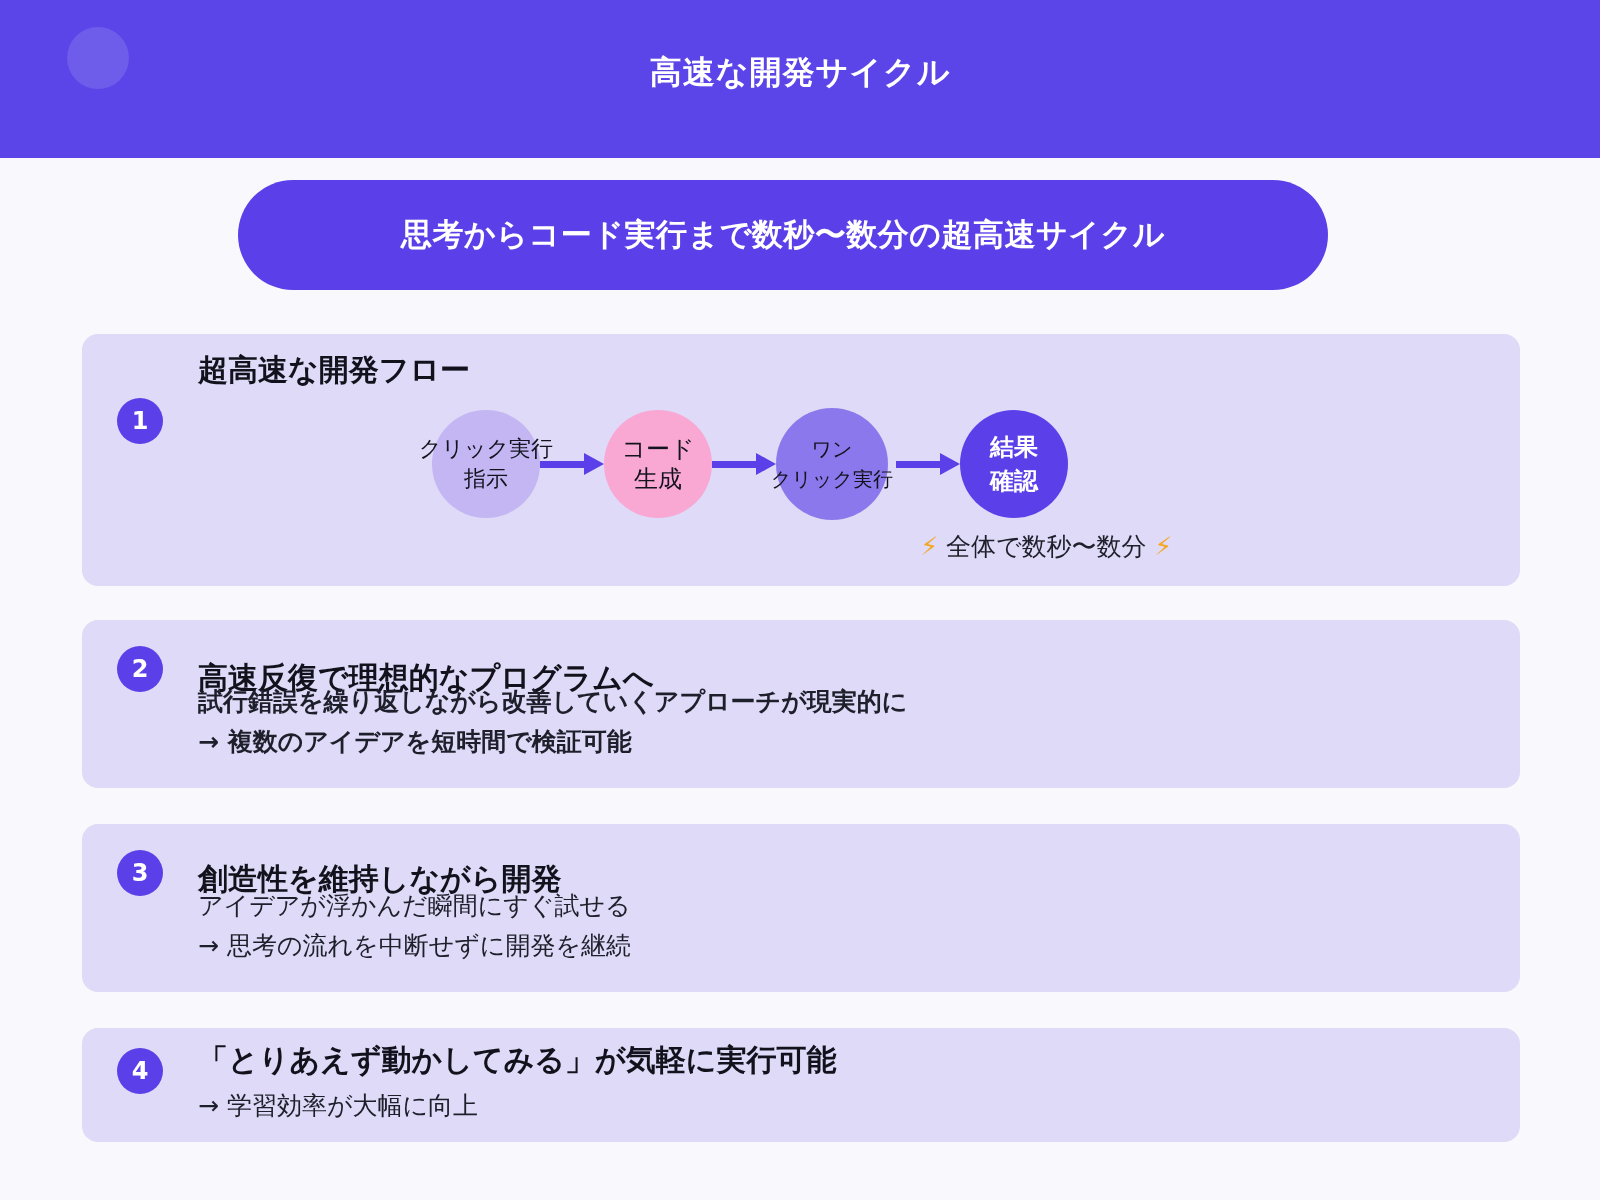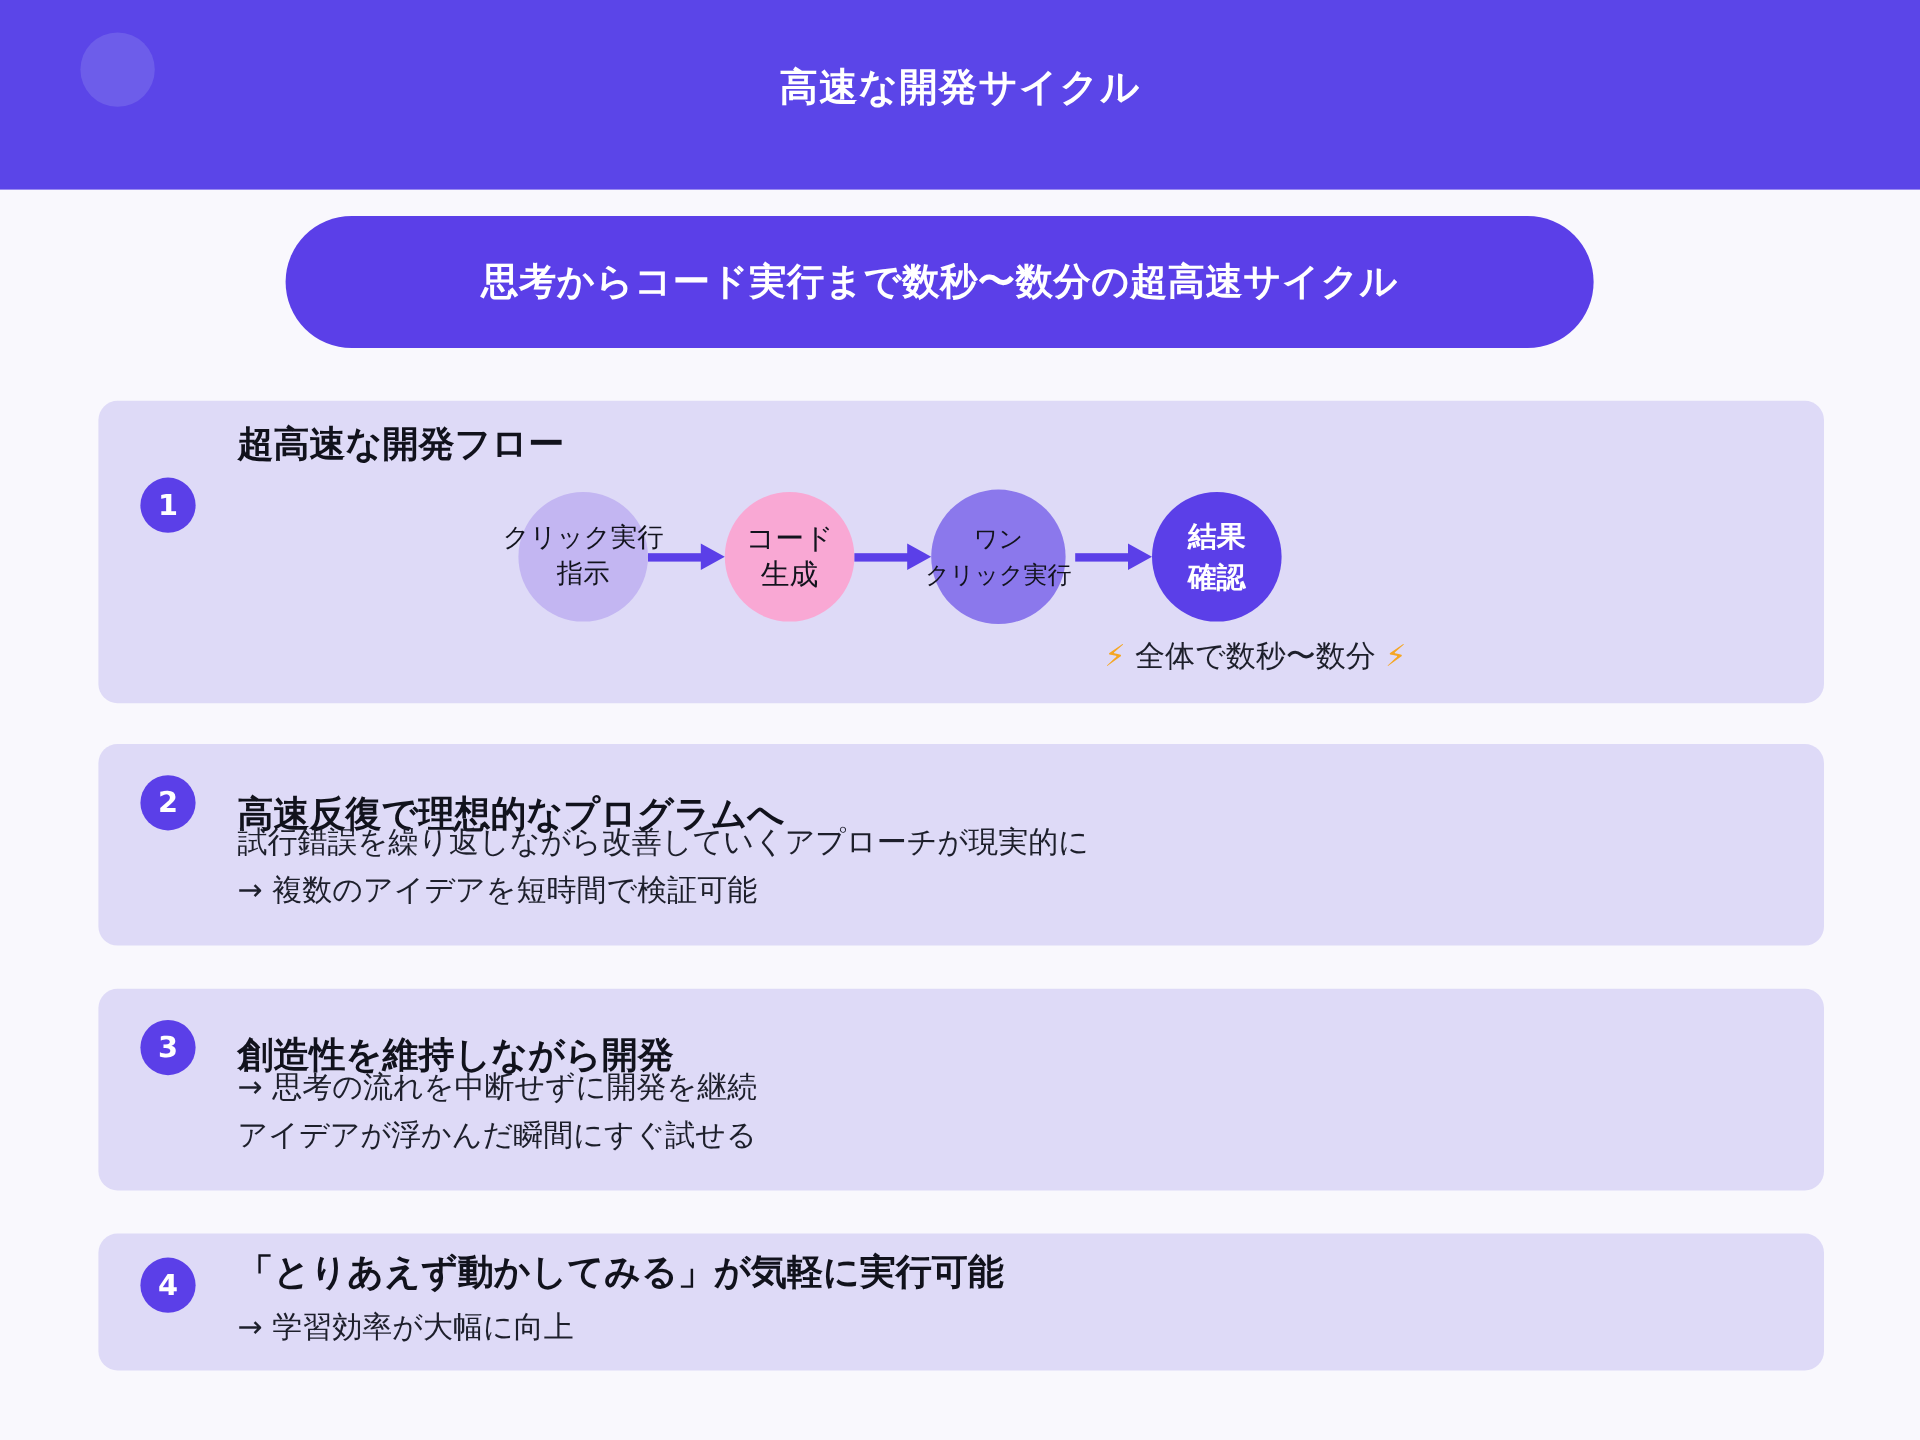--- a/index.html
+++ b/index.html
@@ -114,21 +114,21 @@
   .card-4 .card-title { top: 12px;  font-size: 30px; }
 
   .card-body {
     position: absolute;
     left: 116px;
     color: #1d1f2b;
     font-size: 25px;
     line-height: 40px;
     white-space: nowrap;
   }
-  .card-2 .card-body { top: 62px; }
+  .card-2 .card-body { top: 62px; font-weight: bold; }
   .card-3 .card-body { top: 62px; }
   .card-4 .card-body { top: 58px; }
 
   
   .flow {
     position: absolute;
     left: 350px;
     top: 72px;
     width: 1060px;
     height: 116px;
@@ -264,22 +264,22 @@
   <div class="card-body">
     <div>試行錯誤を繰り返しながら改善していくアプローチが現実的に</div>
     <div>→ 複数のアイデアを短時間で検証可能</div>
   </div>
 </div>
 
 <div class="card card-3">
   <div class="badge">3</div>
   <div class="card-title">創造性を維持しながら開発</div>
   <div class="card-body">
+    <div>アイデアが浮かんだ瞬間にすぐ試せる</div>
     <div>→ 思考の流れを中断せずに開発を継続</div>
-    <div>アイデアが浮かんだ瞬間にすぐ試せる</div>
   </div>
 </div>
 
 <div class="card card-4">
   <div class="badge">4</div>
   <div class="card-title">「とりあえず動かしてみる」が気軽に実行可能</div>
   <div class="card-body">
     <div>→ 学習効率が大幅に向上</div>
   </div>
 </div>

